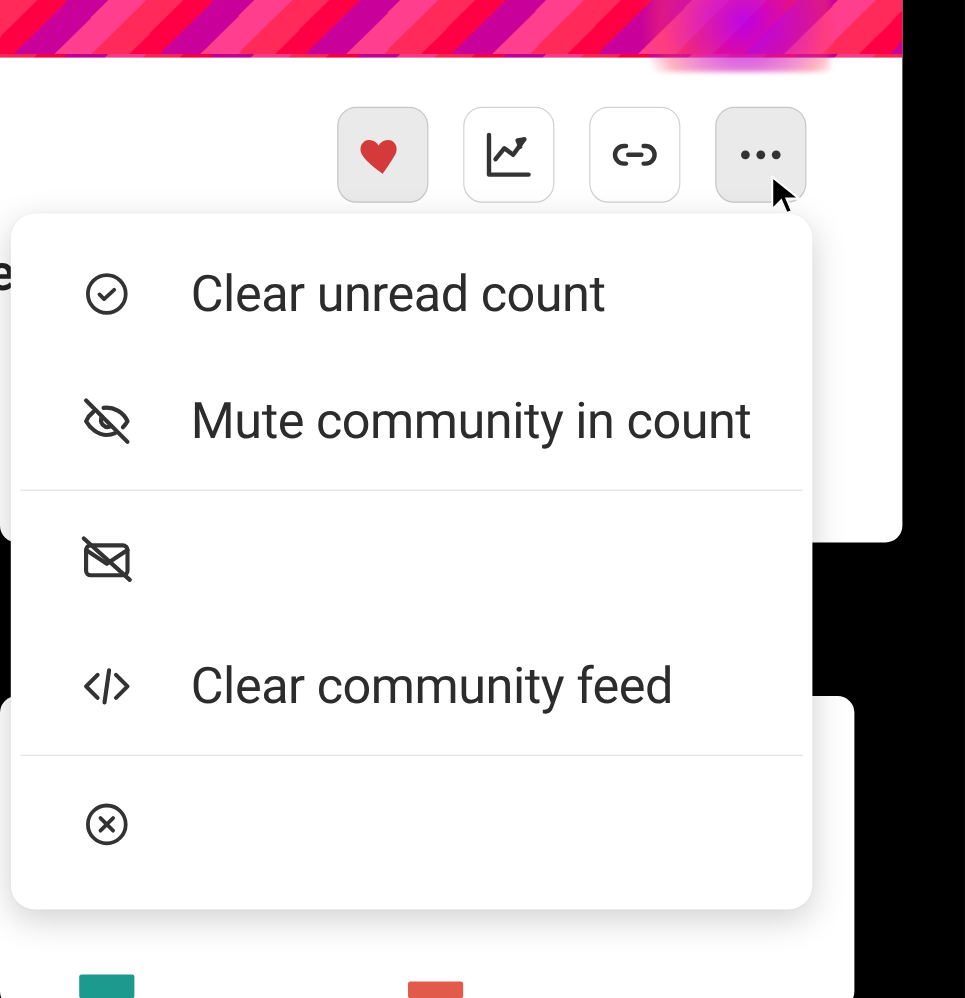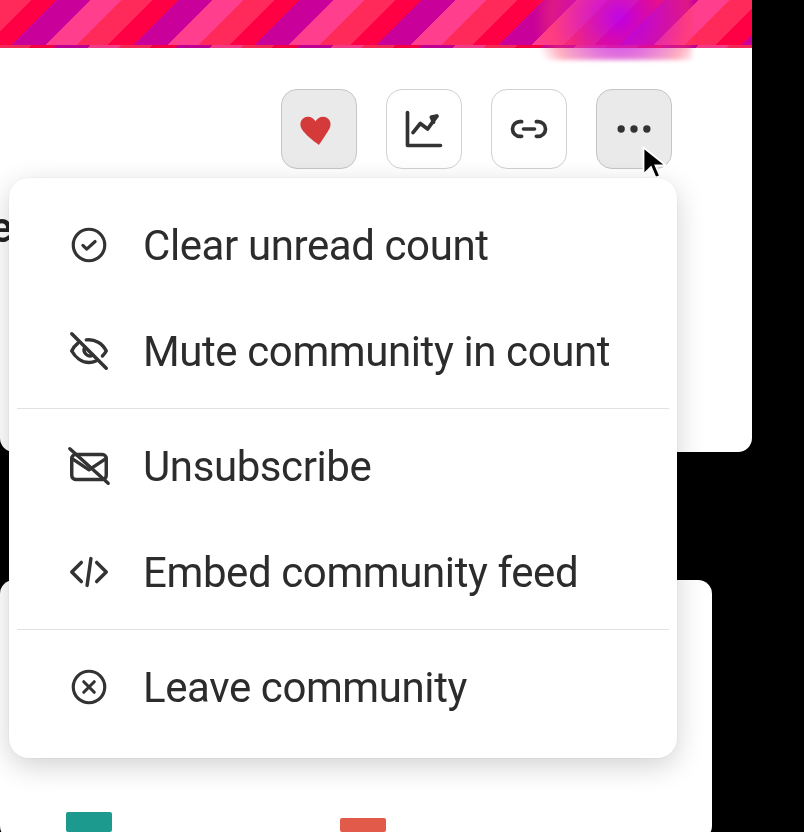--- a/index.html
+++ b/index.html
@@ -135,21 +135,21 @@
     display:flex;
     align-items:center;
     justify-content:center;
     flex: 0 0 48px;
     color: #333;
   }
   .menu-item .mlabel {
     font-size: 42px;
     font-weight: 400;
     color: #2c2c2c;
-    margin-left: 30px;
+    margin-left: 46px;
     letter-spacing: -0.4px;
   }
   .menu-divider {
     height: 1px;
     background: #e1e1e1;
     margin: 4px 8px;
   }
   
   .peek {
     position:absolute;
@@ -243,41 +243,39 @@
     <div class="menu-divider"></div>
 
     <div class="menu-item">
       <span class="micon">
         <svg width="46" height="46" viewBox="0 0 24 24" fill="none" stroke="#333" stroke-width="1.8" stroke-linecap="round" stroke-linejoin="round">
           <rect x="3" y="6" width="18" height="13" rx="2"></rect>
           <path d="M3 8l9 6 9-6"></path>
           <path d="M2 3l20 18"></path>
         </svg>
       </span>
-      <span class="mlabel">Unsubscribe</span>
     </div>
 
     <div class="menu-item">
       <span class="micon">
         <svg width="46" height="46" viewBox="0 0 24 24" fill="none" stroke="#333" stroke-width="1.8" stroke-linecap="round" stroke-linejoin="round">
           <path d="M8 7l-5 5 5 5"></path>
           <path d="M16 7l5 5-5 5"></path>
           <path d="M13 5l-2 14"></path>
         </svg>
       </span>
-      <span class="mlabel">Embed community feed</span>
+      <span class="mlabel">Clear community feed</span>
     </div>
 
     <div class="menu-divider"></div>
 
     <div class="menu-item">
       <span class="micon">
         <svg width="42" height="42" viewBox="0 0 24 24" fill="none" stroke="#333" stroke-width="1.8" stroke-linecap="round" stroke-linejoin="round">
           <circle cx="12" cy="12" r="9"></circle>
           <path d="M9 9l6 6M15 9l-6 6"></path>
         </svg>
       </span>
-      <span class="mlabel">Leave community</span>
     </div>
 
   </div>
 
 </div>
 
 </body></html>

